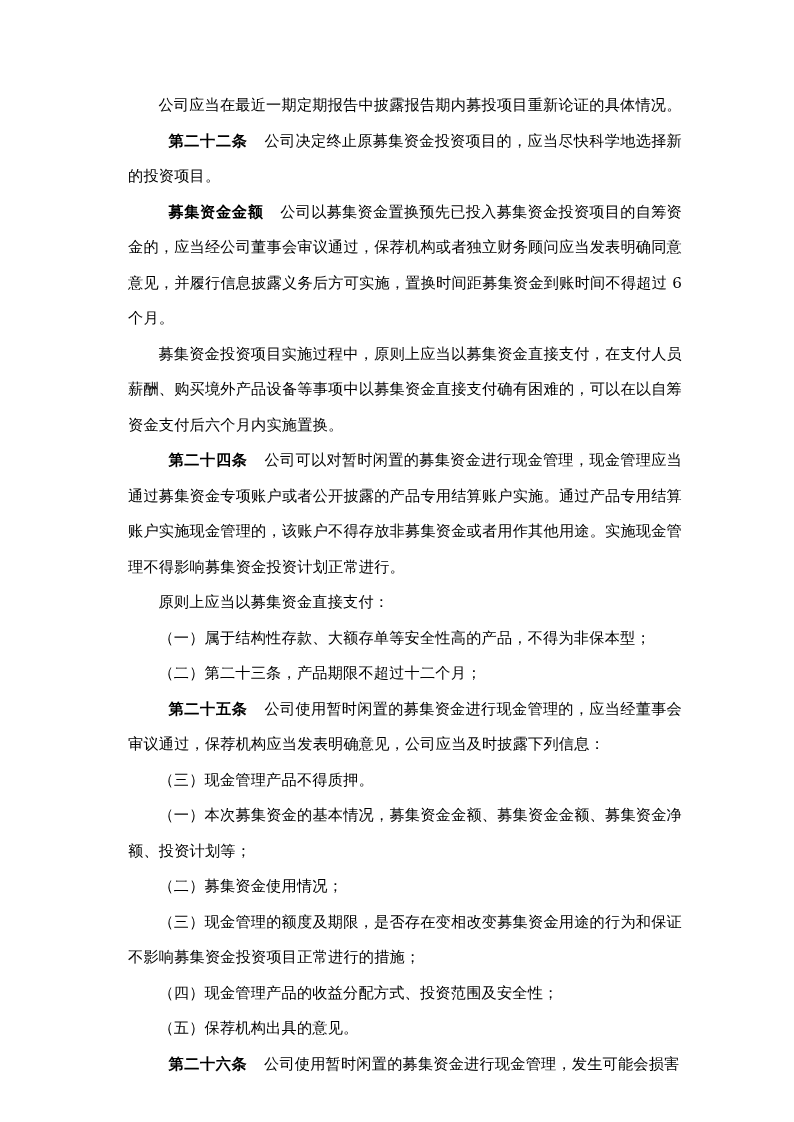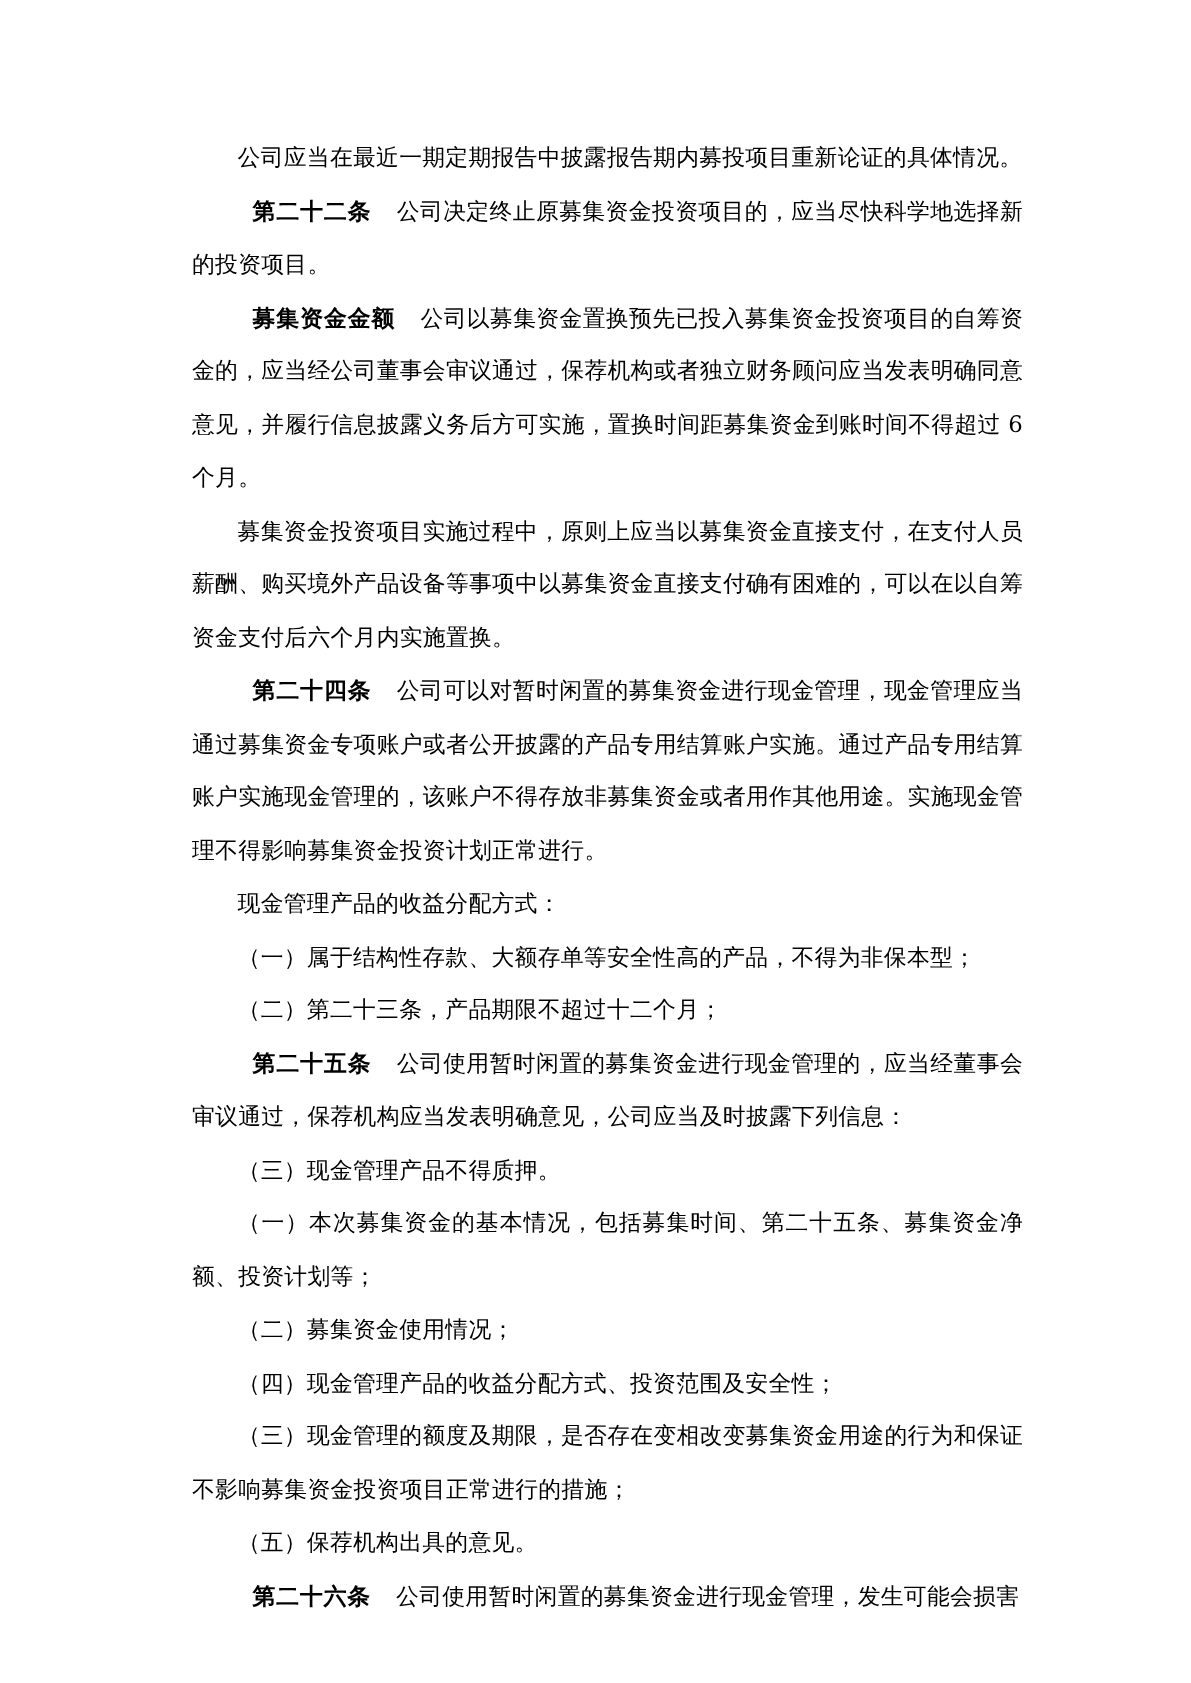--- a/index.html
+++ b/index.html
@@ -65,53 +65,53 @@
 
     <p class="para">
       <span>募集资金投资项目实施过程中，原则上应当以募集资金直接支付，在支付人员薪酬、购买境外产品设备等事项中以募集资金直接支付确有困难的，可以在以自筹资金支付后六个月内实施置换。</span>
     </p>
 
     <p class="para">
       <span class="article-head">第二十四条</span><span class="gap-after-head"></span><span>公司可以对暂时闲置的募集资金进行现金管理，现金管理应当通过募集资金专项账户或者公开披露的产品专用结算账户实施。通过产品专用结算账户实施现金管理的，该账户不得存放非募集资金或者用作其他用途。实施现金管理不得影响募集资金投资计划正常进行。</span>
     </p>
 
     <p class="para">
-      <span>现金管理产品的收益分配方式：</span>
+      <span>原则上应当以募集资金直接支付：</span>
     </p>
 
     <p class="para">
       <span>（一）属于结构性存款、大额存单等安全性高的产品，不得为非保本型；</span>
     </p>
 
     <p class="para">
       <span>（二）第二十三条，产品期限不超过十二个月；</span>
     </p>
 
     <p class="para">
       <span class="article-head">第二十五条</span><span class="gap-after-head"></span><span>公司使用暂时闲置的募集资金进行现金管理的，应当经董事会审议通过，保荐机构应当发表明确意见，公司应当及时披露下列信息：</span>
     </p>
 
     <p class="para">
       <span>（三）现金管理产品不得质押。</span>
     </p>
 
     <p class="para">
-      <span>（一）本次募集资金的基本情况，包括募集时间、第二十五条、募集资金净额、投资计划等；</span>
+      <span>（一）本次募集资金的基本情况，募集资金金额、募集资金金额、募集资金净额、投资计划等；</span>
     </p>
 
     <p class="para">
       <span>（二）募集资金使用情况；</span>
     </p>
 
     <p class="para">
-      <span>（四）现金管理产品的收益分配方式、投资范围及安全性；</span>
+      <span>（三）现金管理的额度及期限，是否存在变相改变募集资金用途的行为和保证不影响募集资金投资项目正常进行的措施；</span>
     </p>
 
     <p class="para">
-      <span>（三）现金管理的额度及期限，是否存在变相改变募集资金用途的行为和保证不影响募集资金投资项目正常进行的措施；</span>
+      <span>（四）现金管理产品的收益分配方式、投资范围及安全性；</span>
     </p>
 
     <p class="para">
       <span>（五）保荐机构出具的意见。</span>
     </p>
 
     <p class="para">
       <span class="article-head">第二十六条</span><span class="gap-after-head"></span><span>公司使用暂时闲置的募集资金进行现金管理，发生可能会损害</span>
     </p>
 

